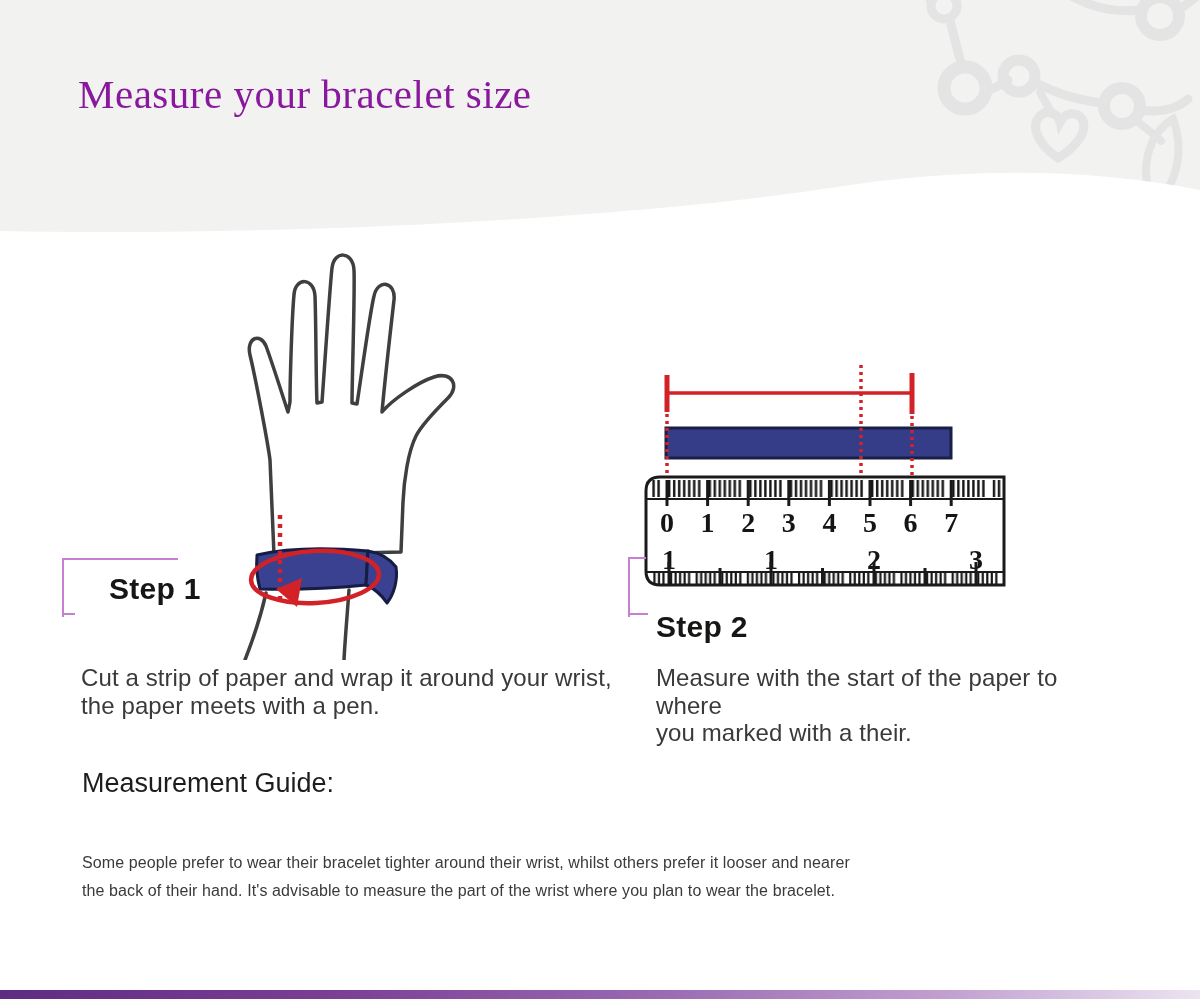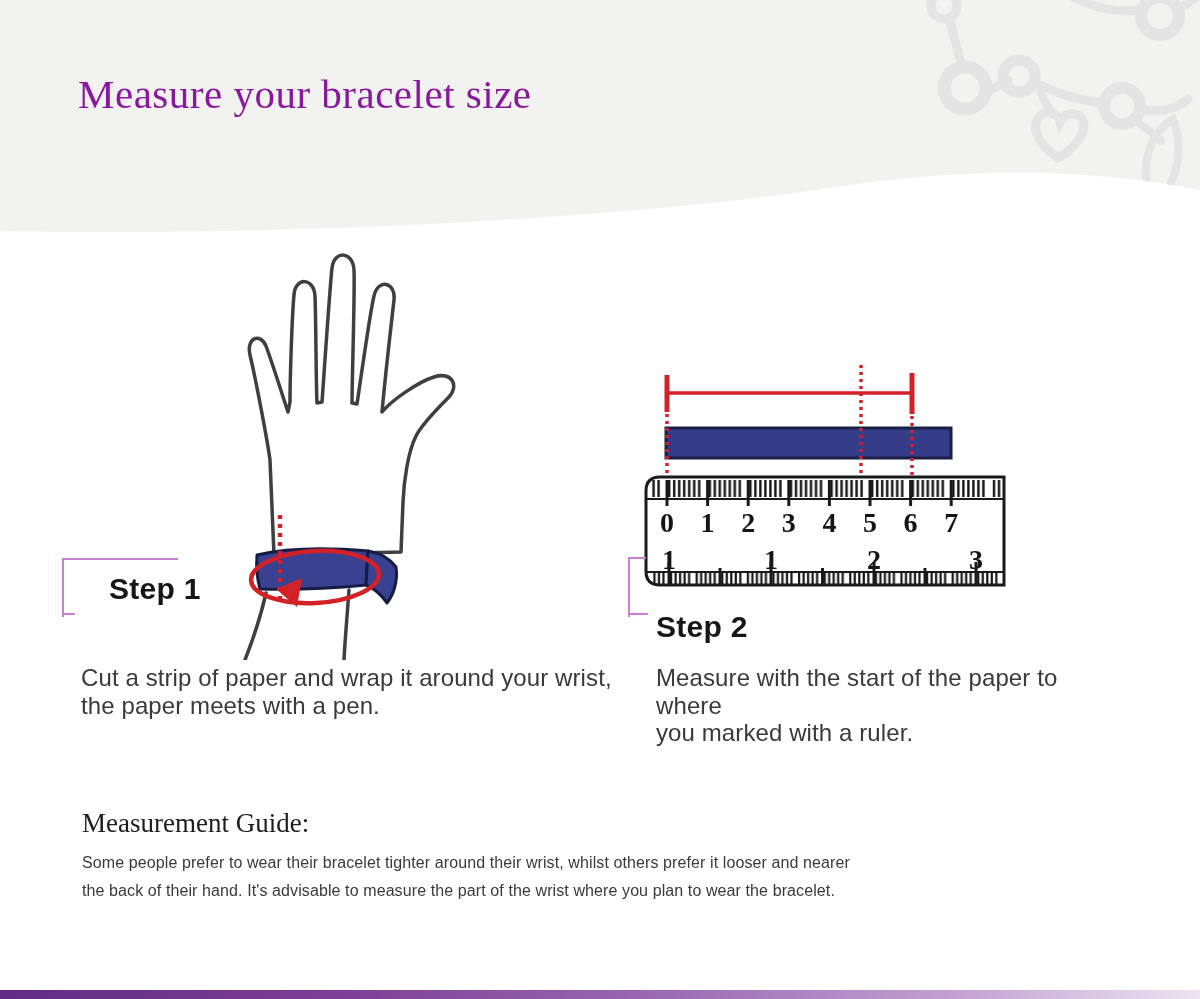--- a/index.html
+++ b/index.html
@@ -33,22 +33,22 @@
   .step-label-1{left:81px;top:572px;margin-left:28px;}
   .step-label-2{left:656px;top:610px;text-align:right;}
   .step-text{
     position:absolute;font-size:24px;line-height:27.5px;color:#3a3a39;
     letter-spacing:.1px;
   }
   .step-text-1{left:81px;top:664px;width:560px;}
   .step-text-2{left:656px;top:664px;width:470px;}
   
   .guide-heading{
-    position:absolute;left:82px;top:808px;margin:0;
-    font-size:27px;font-weight:400;color:#1d1d1b;font-family:Liberation Serif, serif;
+    position:absolute;left:82px;top:768px;margin:0;
+    font-size:27px;font-weight:400;color:#1d1d1b;
   }
   .guide-text{
     position:absolute;left:82px;top:849px;width:1080px;
     font-size:16px;line-height:28px;color:#3a3a39;letter-spacing:.1px;
   }
   
   .footer-bar{
     position:absolute;left:0;bottom:0;width:100%;height:9px;
     background:linear-gradient(to right,#5f2c83 0%,#7b3f94 28%,#9a6ab2 55%,#c3a3d2 80%,#ece4f1 100%);
   }
@@ -203,21 +203,21 @@
 <div class="step-text step-text-1">
   <div>Cut a strip of paper and wrap it around your wrist,</div>
   <div>the paper meets with a pen.</div>
 </div>
 
 <div class="bracket bracket-2"></div>
 <div class="bracket-foot foot-2"></div>
 <h2 class="step-label step-label-2">Step 2</h2>
 <div class="step-text step-text-2">
   <div>Measure with the start of the paper to where</div>
-  <div>you marked with a ruler.</div>
+  <div>you marked with a their.</div>
 </div>
 
 <h2 class="guide-heading">Measurement Guide:</h2>
 <div class="guide-text">
   <div>Some people prefer to wear their bracelet tighter around their wrist, whilst others prefer it looser and nearer</div>
   <div>the back of their hand. It's advisable to measure the part of the wrist where you plan to wear the bracelet.</div>
 </div>
 
 <div class="footer-bar"></div>
 

